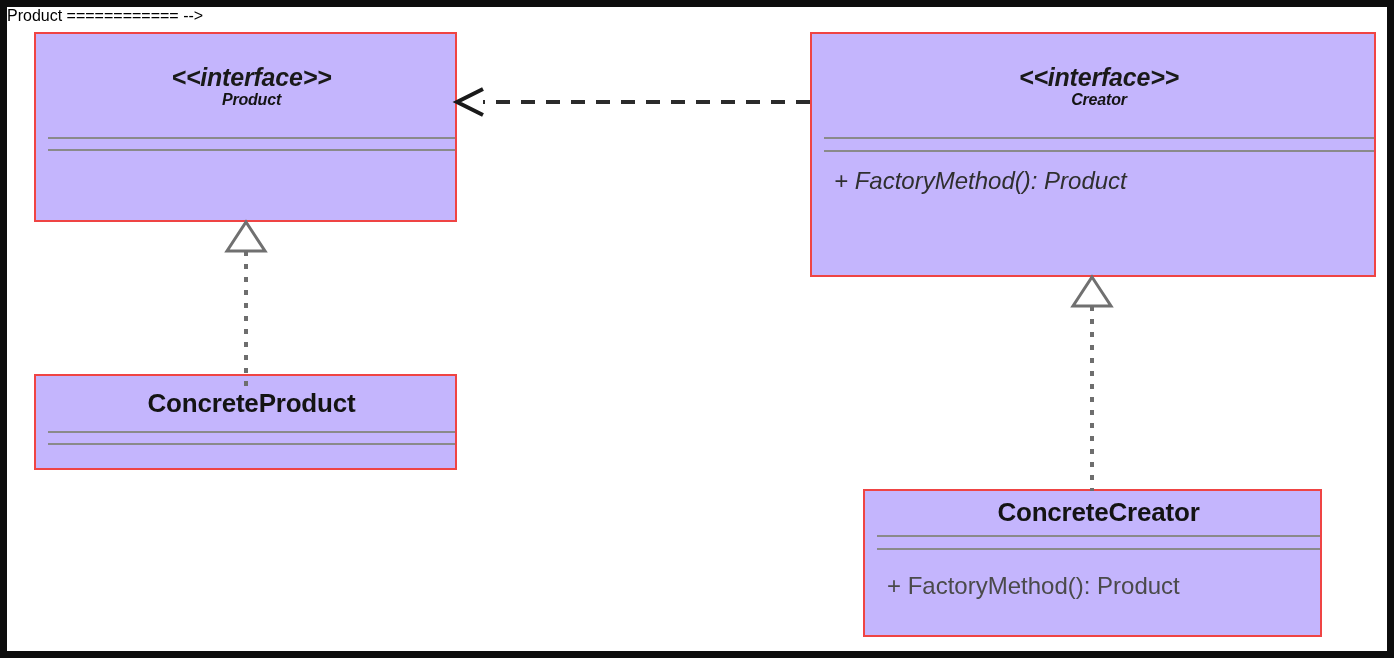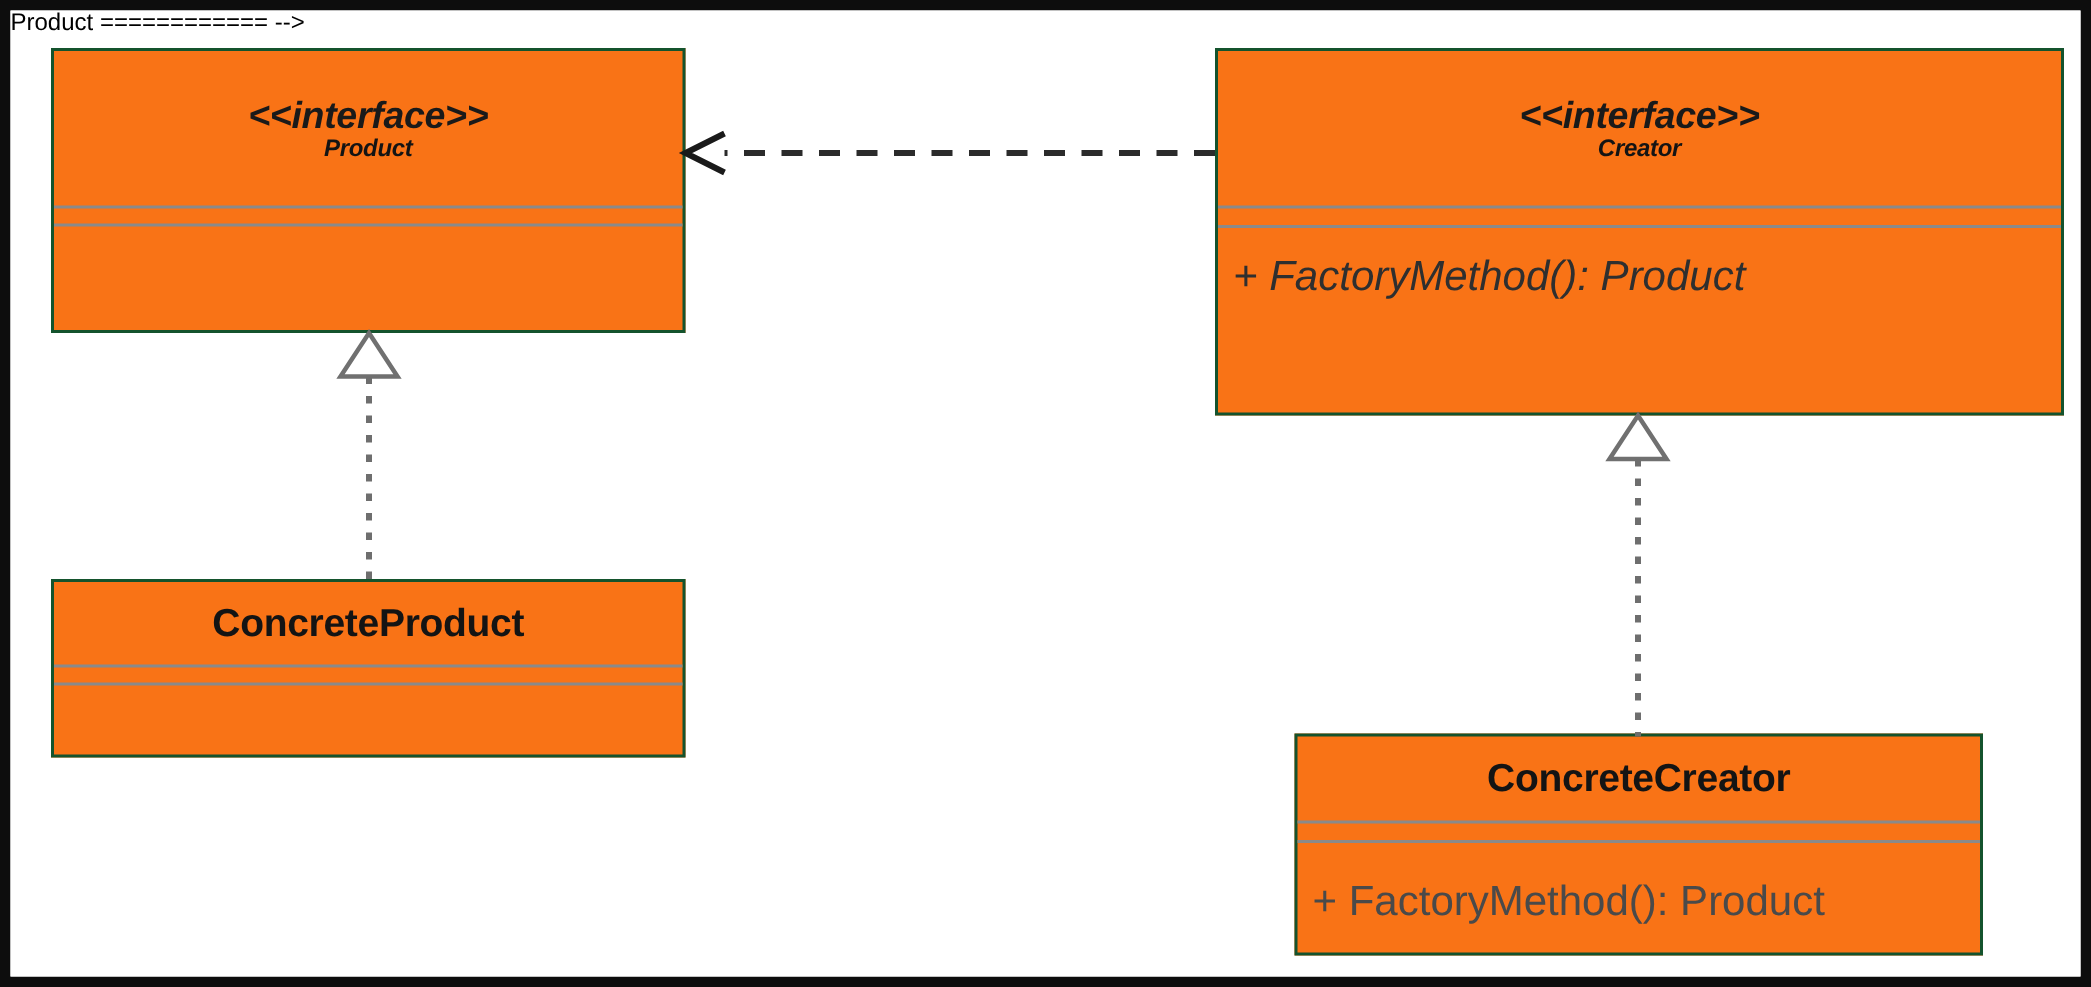--- a/index.html
+++ b/index.html
@@ -32,22 +32,23 @@
     top: 0;
     width: 1380px;
     height: 644px;
     background: #ffffff;
   }
 
   
   .uml-class {
     position: absolute;
     box-sizing: border-box;
-    border: 2px solid #14532d;
-    background: #f97316;
+    border: 2px solid #ef4444;
+    background: #c4b5fd;
+    padding-left: 12px;
   }
   .uml-compartment {
     box-sizing: border-box;
     position: relative;
   }
   .comp-title {
     display: flex;
     flex-direction: column;
     align-items: center;
     justify-content: center;
@@ -80,21 +81,21 @@
   .class-name-plain {
     font-size: 26px;
     font-style: normal;
     font-weight: bold;
     color: #141414;
     line-height: 1.12;
     letter-spacing: -0.2px;
   }
 
   .member {
-    font-size: 28px;
+    font-size: 24px;
     color: #3b3b3b;
     line-height: 1.42;
     white-space: nowrap;
   }
   .member-abstract {
     font-style: italic;
     color: #2f2f2f;
   }
   .member-concrete {
     font-style: normal;
@@ -130,31 +131,31 @@
         <div class="stereotype">&lt;&lt;interface&gt;&gt;</div>
         <div class="class-name-italic">Creator</div>
       </div>
       <div class="uml-compartment comp-sep" style="height:13px;"></div>
       <div class="uml-compartment comp-body" style="height:125px; padding-top:12px;">
         <div class="member member-abstract">+ FactoryMethod(): Product</div>
       </div>
     </div>
 
     
-    <div class="uml-class" style="left:27px; top:379px; width:423px; height:119px;">
+    <div class="uml-class" style="left:27px; top:367px; width:423px; height:96px;">
       <div class="uml-compartment comp-title" style="height:55px;">
         <div class="class-name-plain">ConcreteProduct</div>
       </div>
       <div class="uml-compartment comp-sep" style="height:12px;"></div>
       <div class="uml-compartment comp-body" style="height:51px;"></div>
     </div>
 
     
     <div class="uml-class" style="left:856px; top:482px; width:459px; height:148px;">
-      <div class="uml-compartment comp-title" style="height:56px;">
+      <div class="uml-compartment comp-title" style="height:44px;">
         <div class="class-name-plain">ConcreteCreator</div>
       </div>
       <div class="uml-compartment comp-sep" style="height:13px;"></div>
       <div class="uml-compartment comp-body" style="height:79px; padding-top:19px;">
         <div class="member member-concrete">+ FactoryMethod(): Product</div>
       </div>
     </div>
 
      Product ============ --&gt;
     <div class="connector" style="left:448px; top:75px; width:358px; height:42px;">

